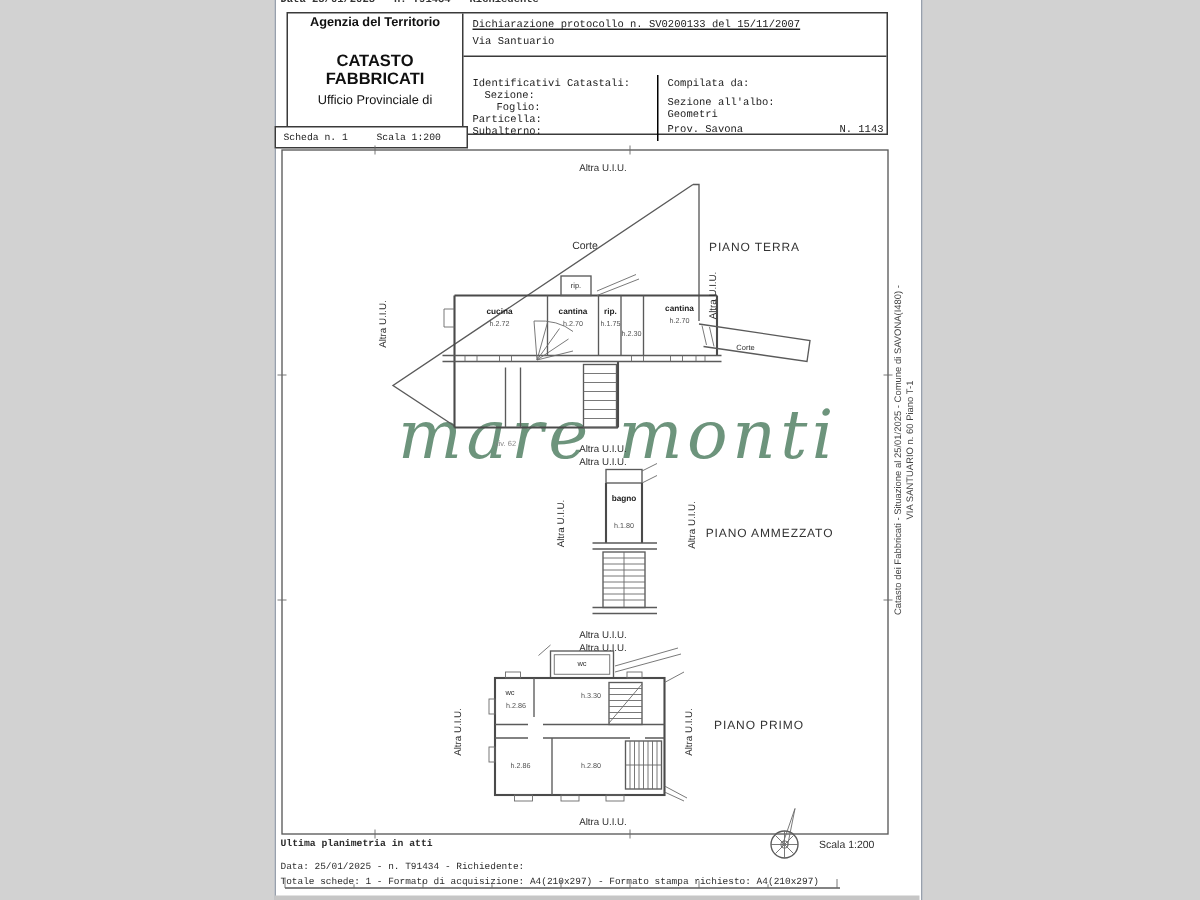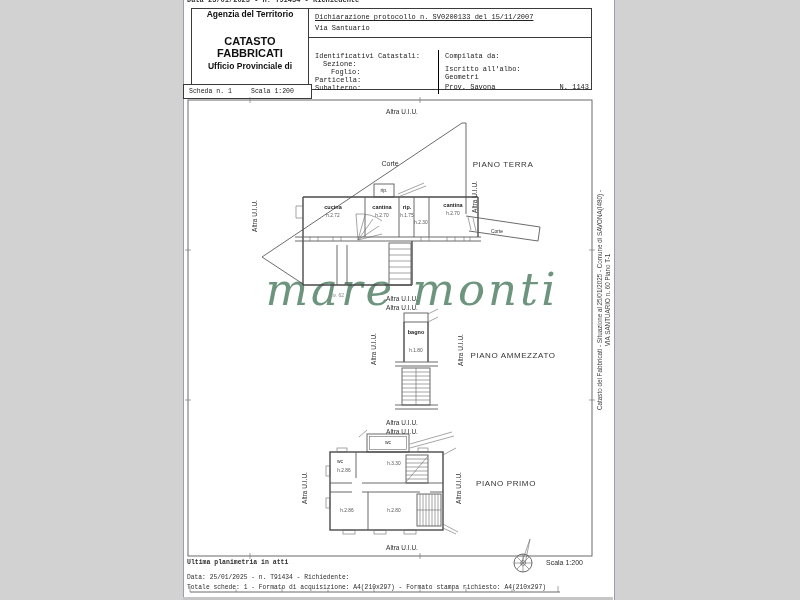--- a/index.html
+++ b/index.html
@@ -13,21 +13,21 @@
   .top-note{position:absolute;left:187px;top:-4px;font-size:7px;color:#333;white-space:nowrap;
             font-family:"Liberation Mono","DejaVu Sans Mono",monospace;font-weight:bold;}
 
   
   .hdr-box{position:absolute;left:191px;top:8px;width:399px;height:80px;border:1px solid #3a3a3a;
            display:flex;background:#fff;}
   .hdr-left{width:116px;border-right:1px solid #3a3a3a;display:flex;flex-direction:column;
             justify-content:space-between;align-items:center;text-align:center;color:#101010;}
   .hl1{font-size:8.5px;font-weight:bold;}
   .hl2{font-size:11px;font-weight:bold;margin-top:16px;}
-  .hl3{font-size:8.5px;font-weight:bold;margin-top:2px;}
+  .hl3{font-size:8.5px;font-weight:normal;margin-top:2px;}
   .hl4{font-size:9px;font-weight:bold;margin-top:14px;}
   .hdr-right{flex:1;display:flex;flex-direction:column;gap:12px;}
   .hdr-decl{height:39px;border-bottom:1px solid #3a3a3a;padding:3px 6px;font-size:7px;color:#222;}
   .hdr-decl div{line-height:11px;white-space:nowrap;}
   .decl-line{text-decoration:underline;}
   .hdr-bottom{flex:1;display:flex;}
   .hdr-ident{flex:1;padding:2px 6px;font-size:7px;color:#222;line-height:8px;}
   .hdr-comp{width:140px;border-left:1px solid #000000;padding:2px 6px;font-size:7px;color:#222;
             line-height:8px;position:relative;}
   .ind1{padding-left:8px;} .ind2{padding-left:16px;}
@@ -96,21 +96,21 @@
         <div class="hdr-ident mono">
           <div>Identificativi Catastali:</div>
           <div class="ind1">Sezione:</div>
           <div class="ind2">Foglio:</div>
           <div>Particella:</div>
           <div>Subalterno:</div>
         </div>
         <div class="hdr-comp mono">
           <div>Compilata da:</div>
           <div style="height:5px"></div>
-          <div>Iscritto all'albo:</div>
+          <div>Sezione all'albo:</div>
           <div>Geometri</div>
           <div class="prov-row">
             <span>Prov. Savona</span>
             <span>N. 1143</span>
           </div>
         </div>
       </div>
     </div>
   </div>
 

